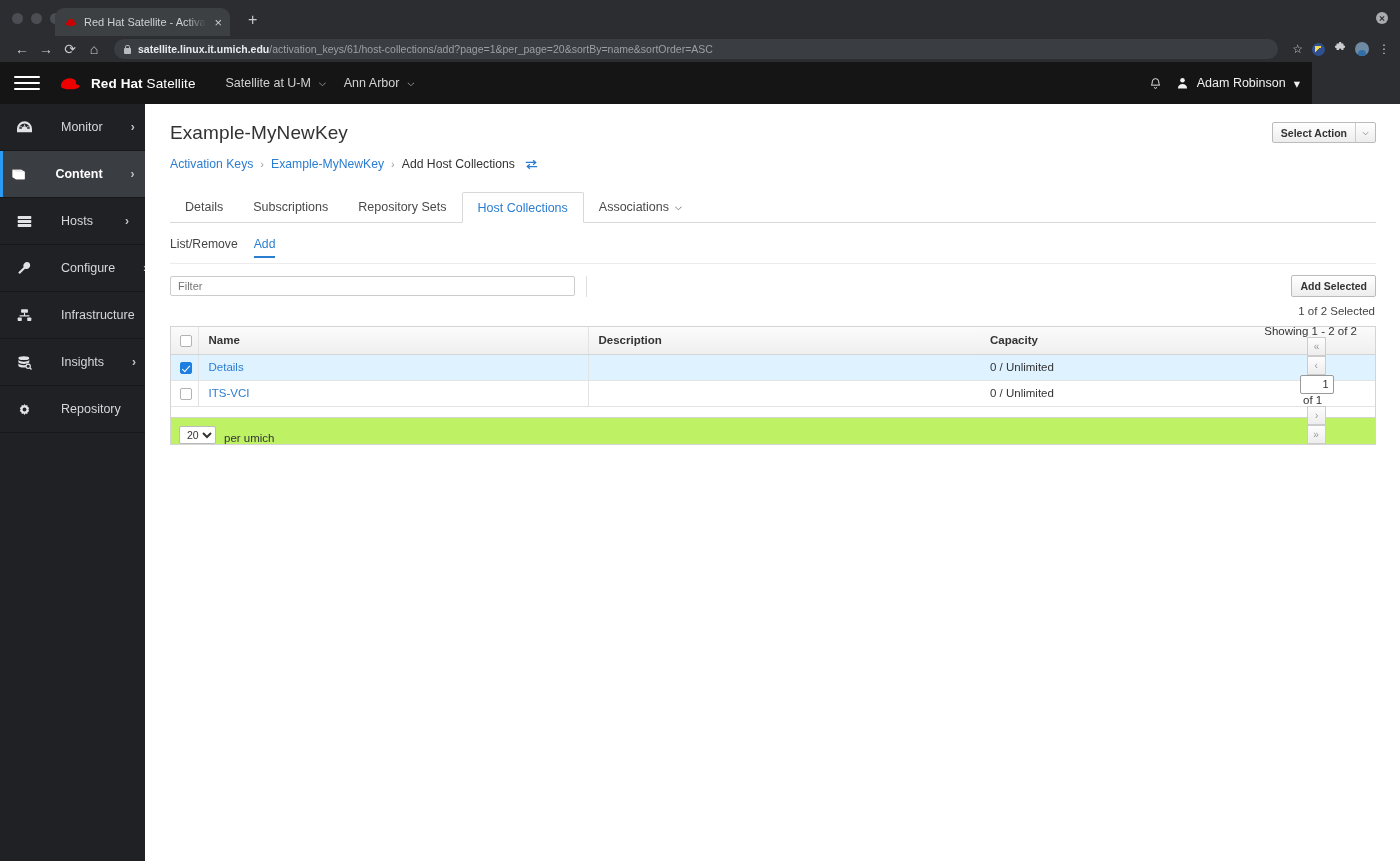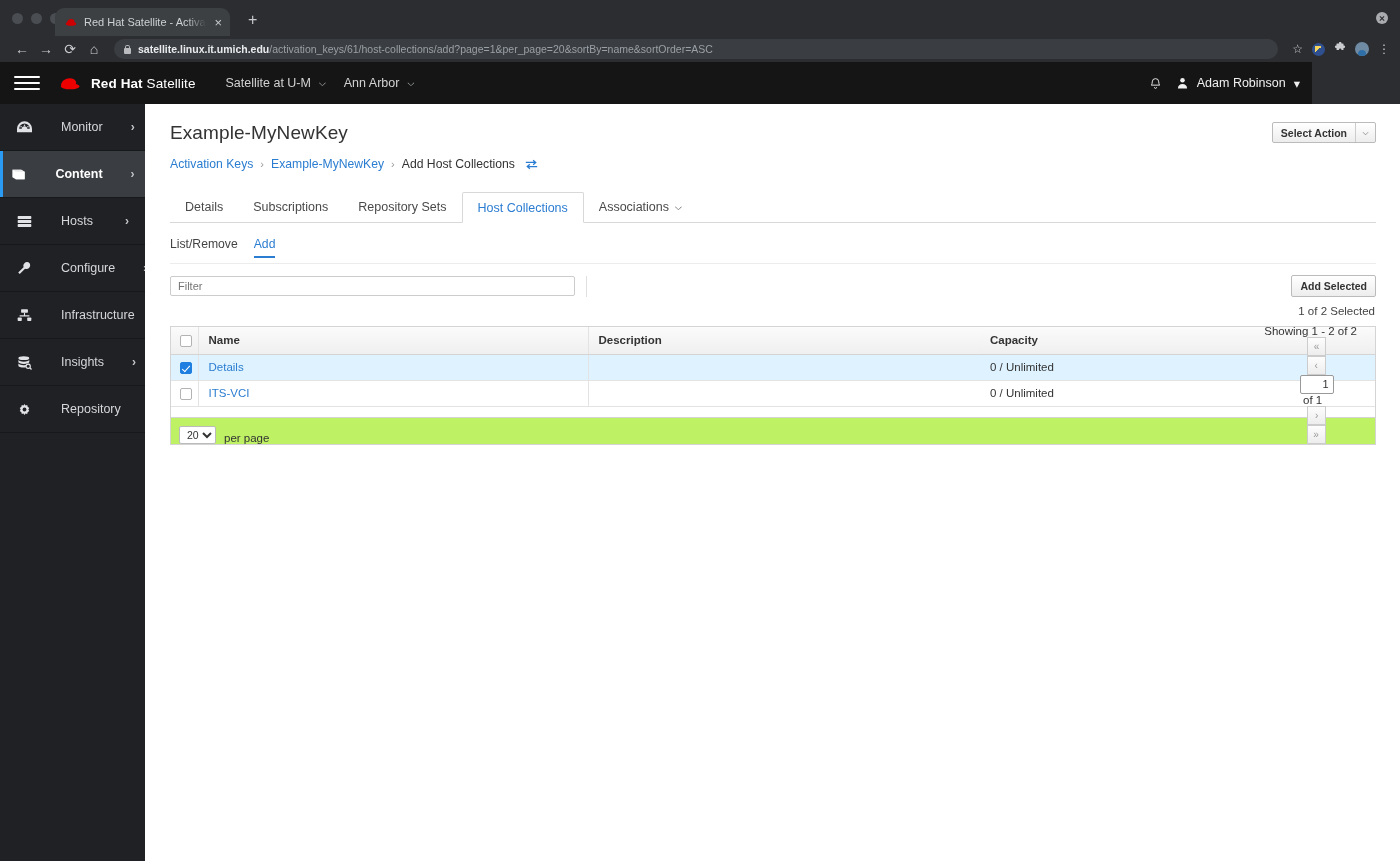--- a/index.html
+++ b/index.html
@@ -434,21 +434,21 @@
             <td class="desc-col"></td>
             <td>0 / Unlimited</td>
           </tr>
         </tbody>
       </table>
 
       <div class="tfoot">
         <select class="perpage-sel">
           <option>20</option>
         </select>
-        <span class="perpage-label">per page</span>
+        <span class="perpage-label">per umich</span>
         <div class="pag">
           <span class="showing">Showing 1 - 2 of 2</span>
           <span class="pbtn first">«</span>
           <span class="pbtn">‹</span>
           <input class="page-input" type="text" value="1" style="">
           <span class="of-txt">of 1</span>
           <span class="pbtn first">›</span>
           <span class="pbtn">»</span>
         </div>
       </div>

